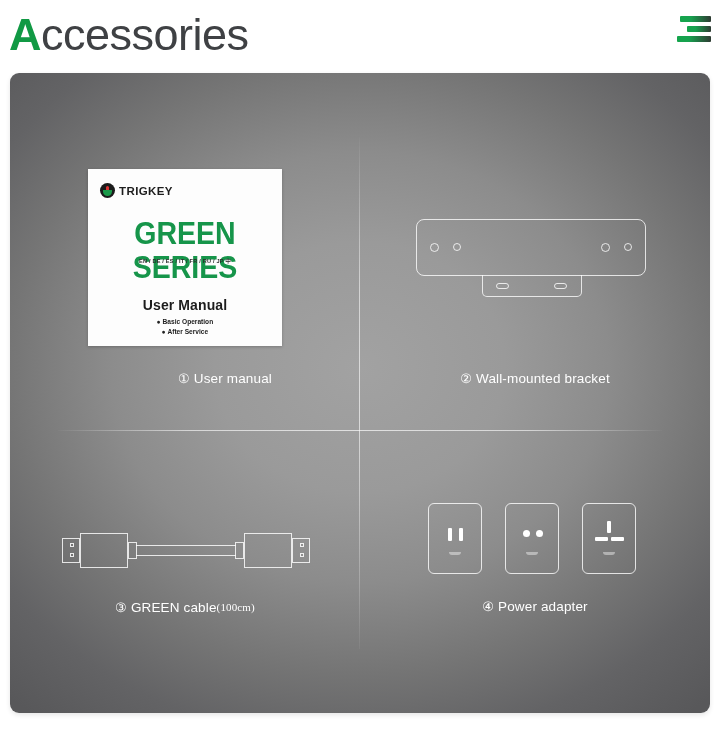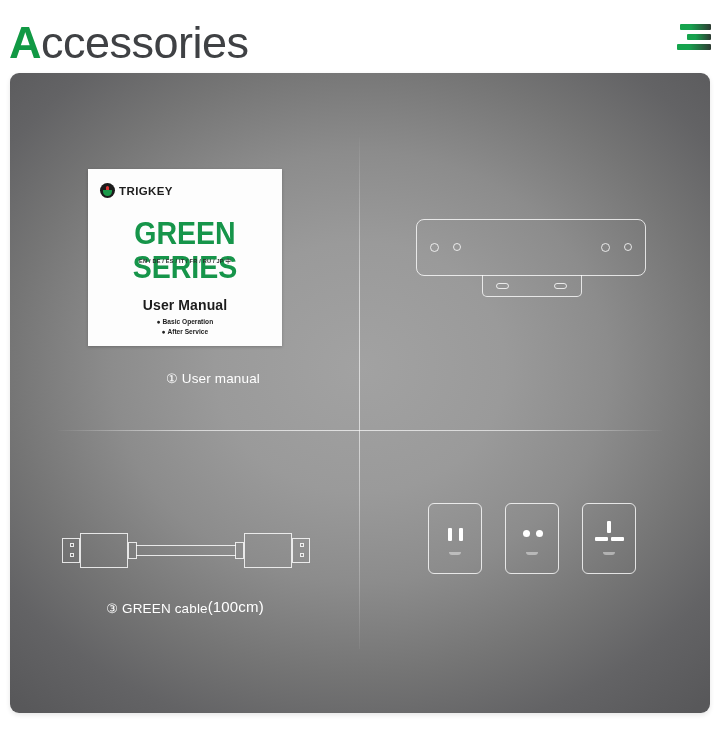--- a/index.html
+++ b/index.html
@@ -11,21 +11,21 @@
     height: 732px;
     background: #ffffff;
     font-family: "Liberation Sans", sans-serif;
     overflow: hidden;
     position: relative;
   }
 
   
   .header {
     position: absolute;
-    top: 16px;
+    top: 8px;
     left: 0;
     width: 720px;
     height: 60px;
   }
   .page-title {
     position: absolute;
     left: 9px;
     top: -3px;
     font-size: 45px;
     font-weight: 400;
@@ -114,22 +114,23 @@
     font-size: 13.5px;
     line-height: 20px;
     letter-spacing: 0.15px;
     white-space: nowrap;
   }
   .cell-caption .num {
     font-size: 13px;
     margin-right: 4px;
   }
   .cell-caption .sub {
-    font-size: 15px;
+    font-size: 11px;
     vertical-align: 1px;
+    font-family: Liberation Serif, serif;
   }
   .cell-caption-2 {
     position: absolute;
     width: 100%;
     text-align: center;
     color: #ffffff;
     font-size: 13.5px;
     line-height: 20px;
     white-space: nowrap;
   }
@@ -393,21 +394,21 @@
     <span class="menu-bar b2"></span>
     <span class="menu-bar b3"></span>
   </div>
 </div>
 
 <div class="panel">
 
   <div class="panel-divider-v"></div>
   <div class="panel-divider-h"></div>
 
-  <div class="cell" style="left:0px; top:0px; width:406px; height:357px;">
+  <div class="cell" style="left:0px; top:0px; width:406px; height:357px;padding-left:8px;">
 
     <div class="manual-card">
       <div class="manual-logo-row">
         <span class="manual-logo-badge"></span>
         <span class="manual-logo-text">TRIGKEY</span>
       </div>
       <div class="manual-series">GREEN SERIES</div>
       <div class="manual-langs">
         <span>EN / DE / ES / IT / FR / RU / JP</span>
         <span class="cjk">中</span>
@@ -430,20 +431,23 @@
       <div class="bracket-plate"></div>
       <div class="bracket-tab"></div>
       <span class="bracket-hole h1"></span>
       <span class="bracket-hole h2"></span>
       <span class="bracket-hole h3"></span>
       <span class="bracket-hole h4"></span>
       <span class="bracket-slot s1"></span>
       <span class="bracket-slot s2"></span>
     </div>
 
+    <div class="cell-caption" style="top:296px;">
+      <span class="num">②</span><span>Wall-mounted bracket</span>
+    </div>
   </div>
 
   <div class="cell" style="left:0px; top:357px; width:350px; height:283px;">
 
     <div class="hdmi-wrap" style="top:101px;">
       <div class="hdmi-tip left">
         <span class="d1"></span>
         <span class="d2"></span>
       </div>
       <div class="hdmi-body left"></div>
@@ -476,15 +480,18 @@
         <span class="mouth"></span>
       </div>
       <div class="plug p3">
         <span class="pin u1"></span>
         <span class="pin u2"></span>
         <span class="pin u3"></span>
         <span class="mouth"></span>
       </div>
     </div>
 
+    <div class="cell-caption" style="top:167px;">
+      <span class="num">④</span><span>Power adapter</span>
+    </div>
   </div>
 
 </div>
 
 </body></html>

